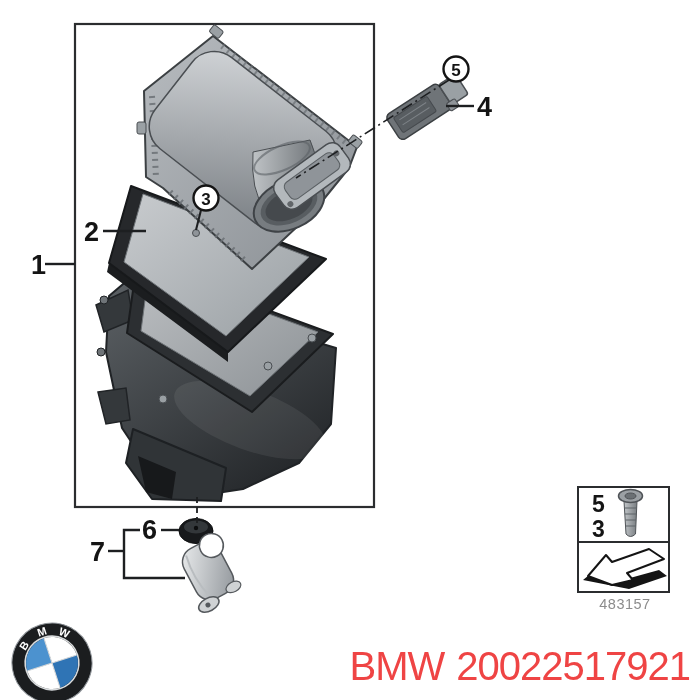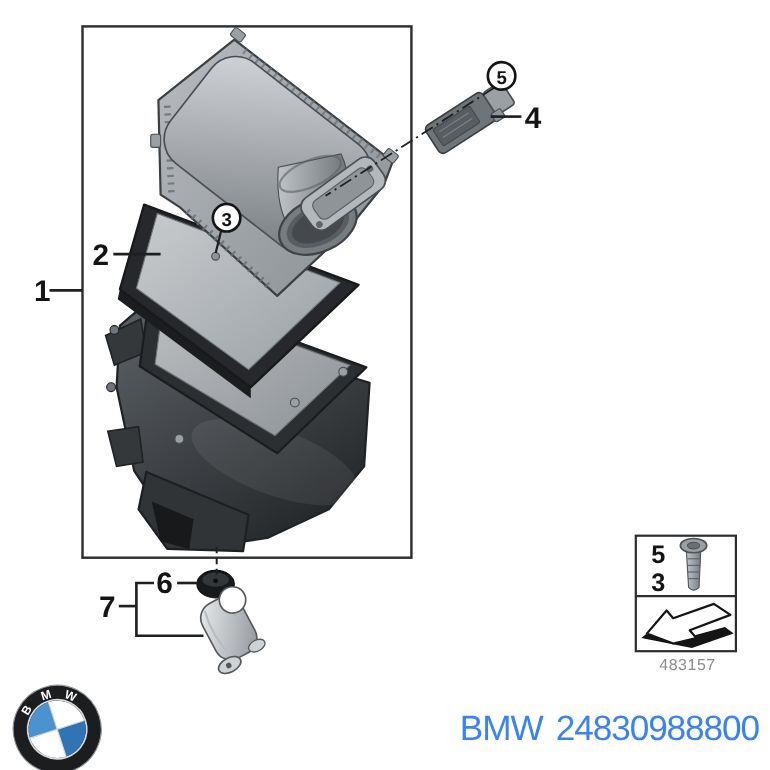--- a/index.html
+++ b/index.html
@@ -8,24 +8,24 @@
     font-family:"Liberation Sans", sans-serif;
   }
   .stage{position:relative;width:700px;height:700px;background:#fff;}
   svg{position:absolute;left:0;top:0;}
   .part-number-line{
     position:absolute;
     top:644px;
     right:10px;
     display:inline-flex;
     gap:12px;
-    font-size:32px;
+    font-size:40px;
     font-weight:400;
     letter-spacing:-1px;
-    color:#3b82f6;
+    color:#ef4444;
     white-space:nowrap;
     font-family:"Liberation Sans", sans-serif;
   }
 </style>
 </head>
 <body>
 
 <div class="stage">
 
 <svg width="700" height="700" viewBox="0 0 700 700">
@@ -211,16 +211,16 @@
     <g font-family="Liberation Sans, sans-serif" font-size="11" font-weight="bold" fill="#ffffff" text-anchor="middle">
       <text x="0" y="0" transform="translate(-20.9,-24.9) rotate(-40)" dy="3.5">B</text>
       <text x="0" y="0" transform="translate(0,-32.5)" dy="3.5">M</text>
       <text x="0" y="0" transform="translate(20.9,-24.9) rotate(40)" dy="3.5">W</text>
     </g>
   </g>
 </svg>
 
 <div class="part-number-line">
   <span>BMW</span>
-  <span>24830988800</span>
+  <span>20022517921</span>
 </div>
 
 </div>
 
 </body></html>

